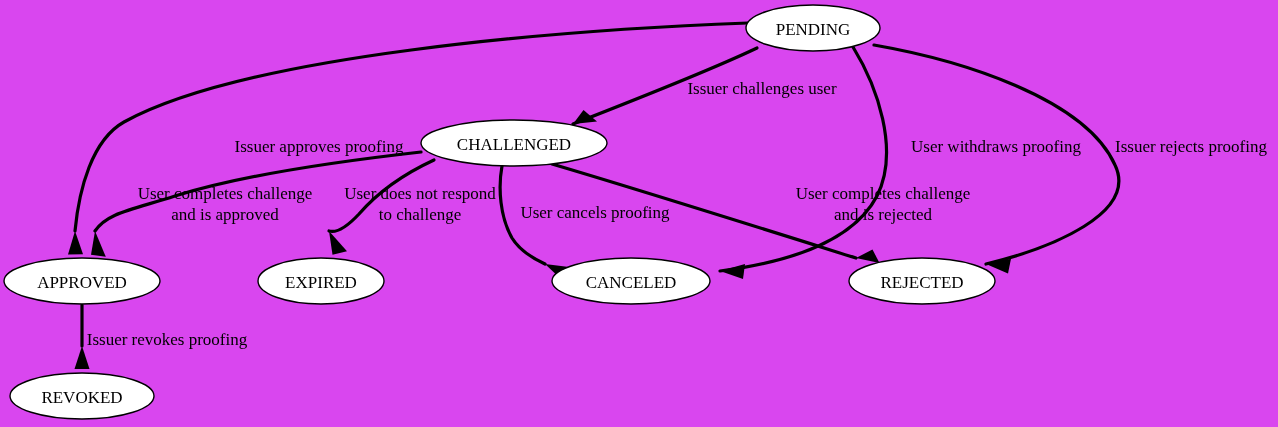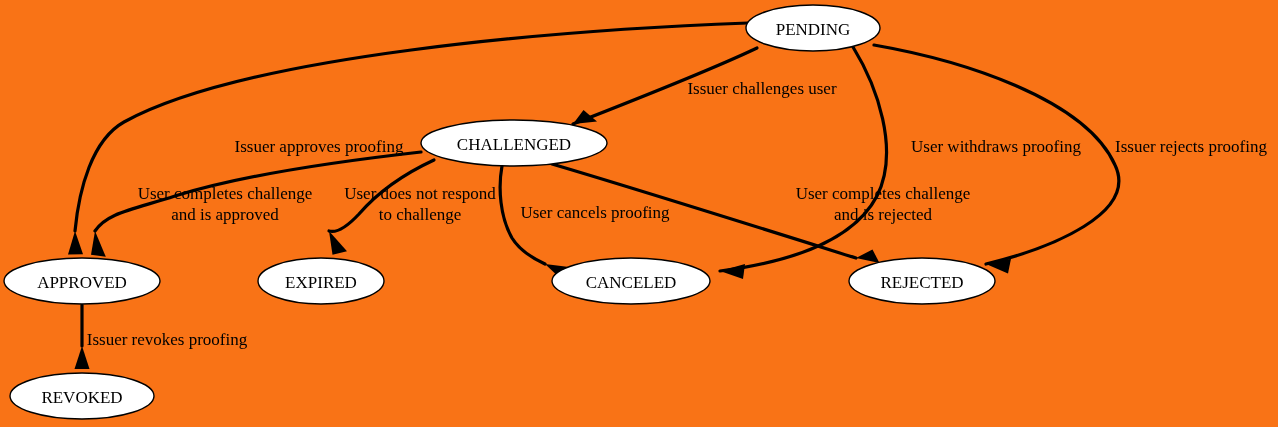--- a/index.html
+++ b/index.html
@@ -4,21 +4,21 @@
 <style>
   html, body {
     margin: 0;
     padding: 0;
     background: #ffffff;
   }
   #diagram-root {
     position: relative;
     width: 1278px;
     height: 427px;
-    background: #f97316;
+    background: #d946ef;
     overflow: hidden;
     font-family: "Liberation Serif", "DejaVu Serif", serif;
   }
   #graph-svg {
     position: absolute;
     left: 0;
     top: 0;
     width: 1278px;
     height: 427px;
   }

